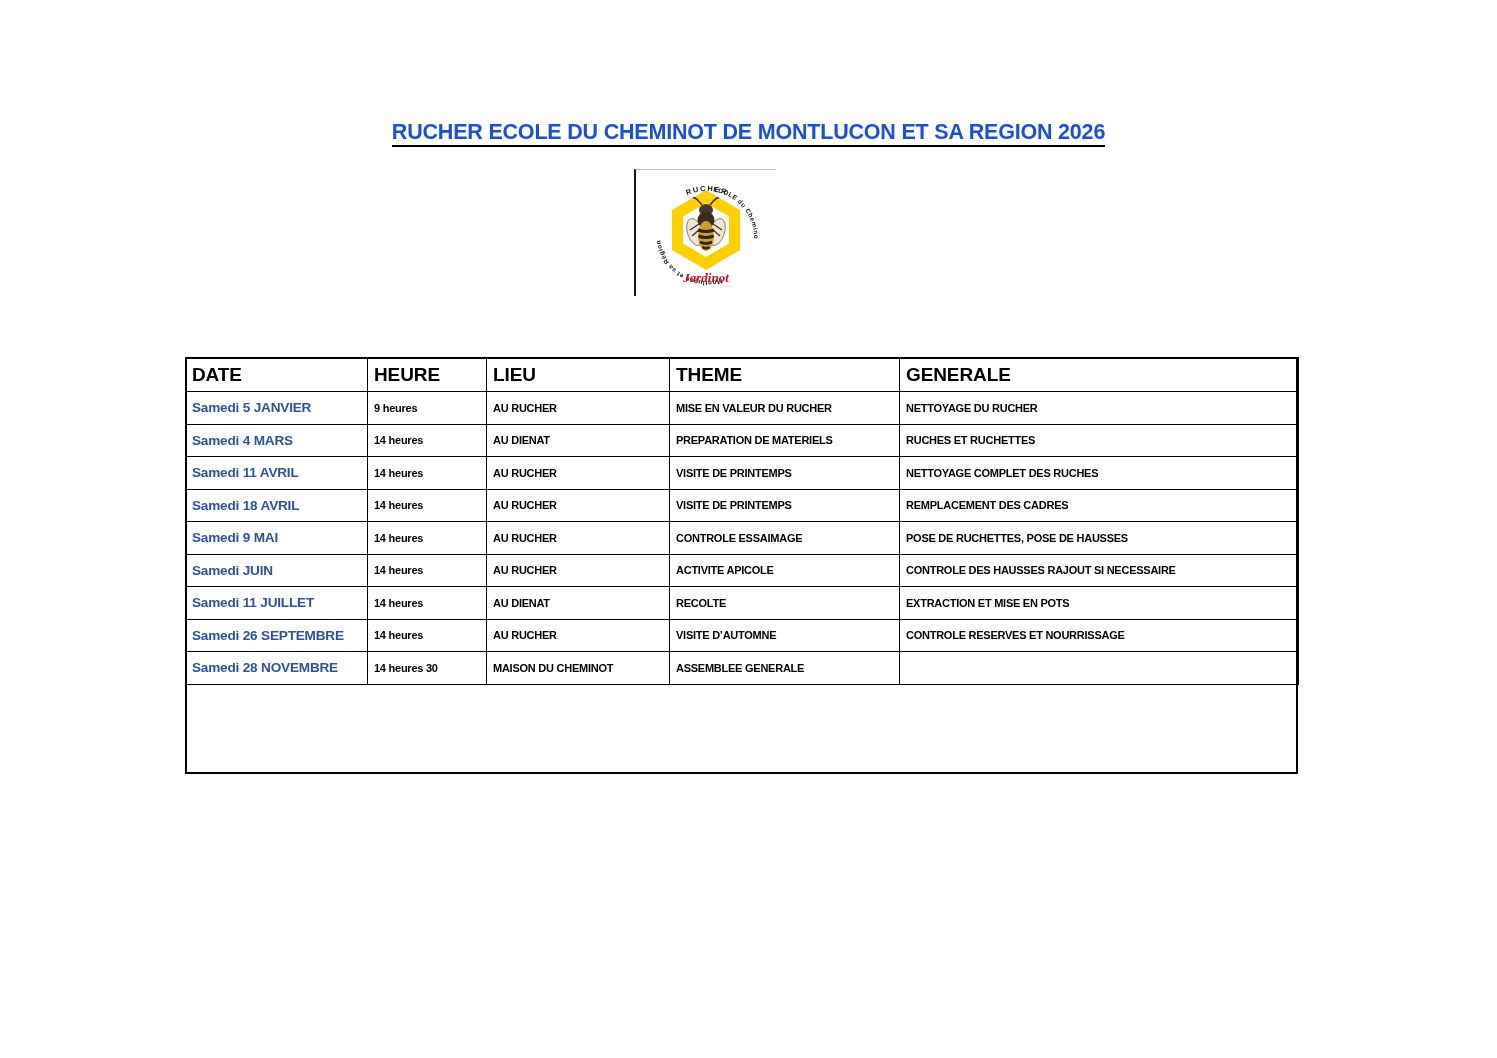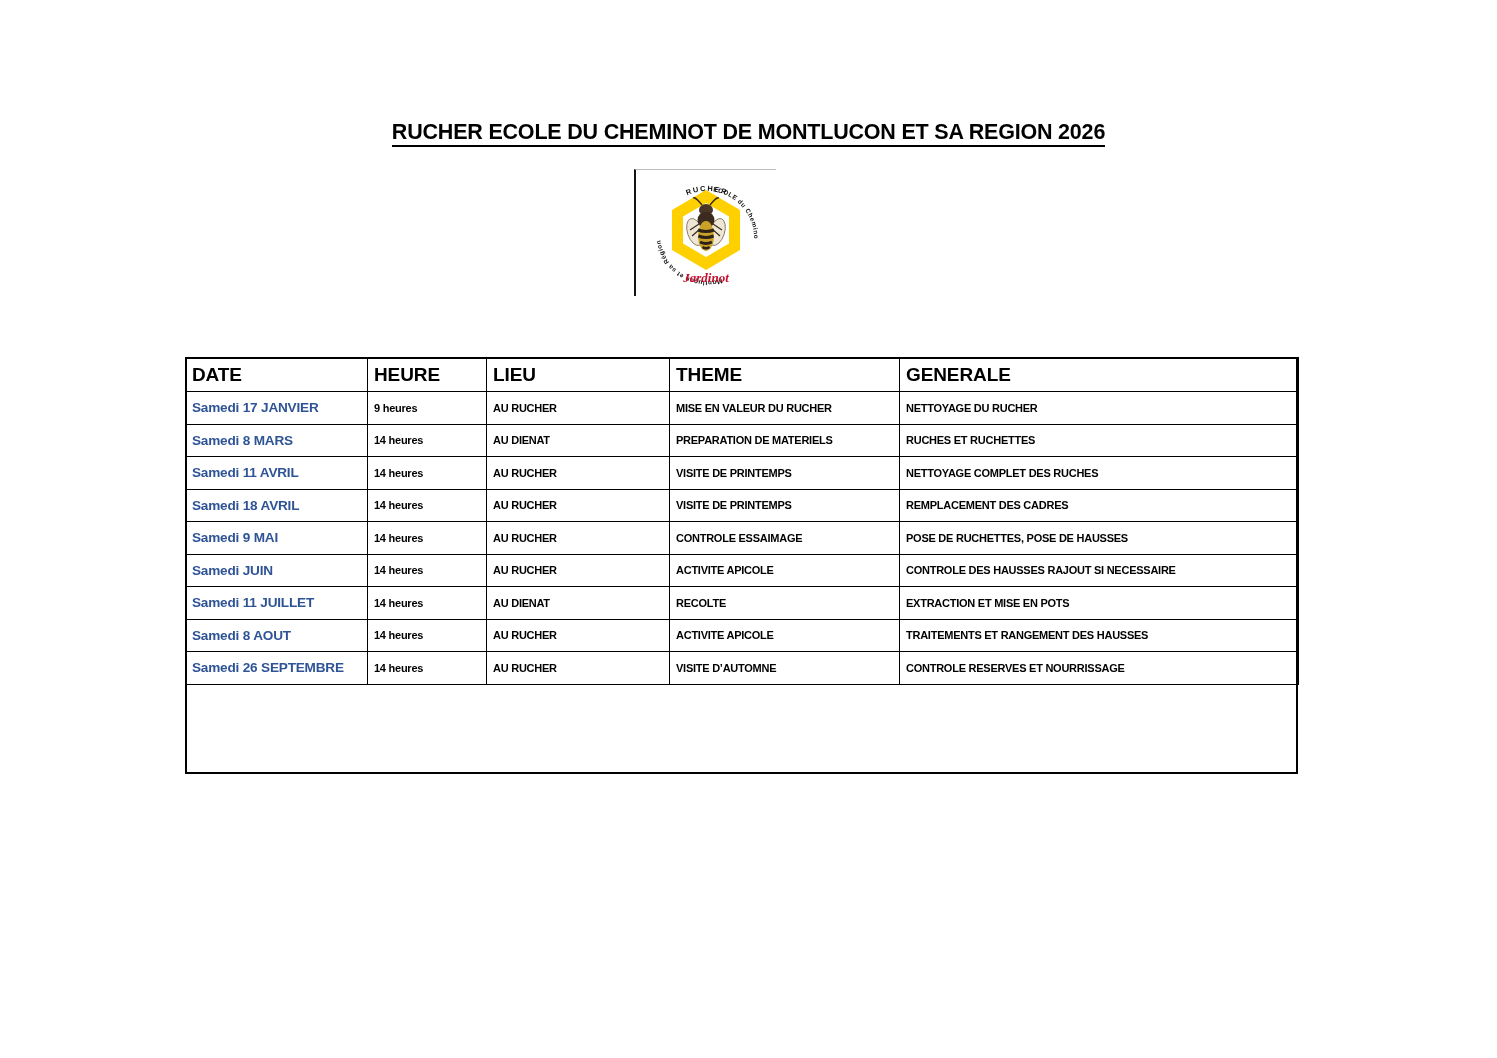--- a/index.html
+++ b/index.html
@@ -25,21 +25,21 @@
   
   .doc-title {
     position: absolute;
     left: 0;
     right: 0;
     top: 120px;
     text-align: center;
     font-size: 21.5px;
     font-weight: bold;
     letter-spacing: -0.2px;
-    color: #000000;
+    color: #1d4ed8;
   }
   .doc-title span.u {
     border-bottom: 2px solid #000;
     padding-bottom: 1px;
   }
 
   
   .logo-frame {
     position: absolute;
     left: 634px;
@@ -190,28 +190,28 @@
       <tr>
         <th>DATE</th>
         <th>HEURE</th>
         <th>LIEU</th>
         <th>THEME</th>
         <th>GENERALE</th>
       </tr>
     </thead>
     <tbody id="schedule-body">
         <tr>
-          <td class="date-cell">Samedi 17 JANVIER</td>
+          <td class="date-cell">Samedi 5 JANVIER</td>
           <td>9 heures</td>
           <td>AU RUCHER</td>
           <td>MISE EN VALEUR DU RUCHER</td>
           <td>NETTOYAGE DU RUCHER</td>
         </tr>
         <tr>
-          <td class="date-cell">Samedi 8 MARS</td>
+          <td class="date-cell">Samedi 4 MARS</td>
           <td>14 heures</td>
           <td>AU DIENAT</td>
           <td>PREPARATION DE MATERIELS</td>
           <td>RUCHES ET RUCHETTES</td>
         </tr>
         <tr>
           <td class="date-cell">Samedi 11 AVRIL</td>
           <td>14 heures</td>
           <td>AU RUCHER</td>
           <td>VISITE DE PRINTEMPS</td>
@@ -239,30 +239,30 @@
           <td>CONTROLE DES HAUSSES RAJOUT SI NECESSAIRE</td>
         </tr>
         <tr>
           <td class="date-cell">Samedi 11 JUILLET</td>
           <td>14 heures</td>
           <td>AU DIENAT</td>
           <td>RECOLTE</td>
           <td>EXTRACTION ET MISE EN POTS</td>
         </tr>
         <tr>
-          <td class="date-cell">Samedi 8 AOUT</td>
-          <td>14 heures</td>
-          <td>AU RUCHER</td>
-          <td>ACTIVITE APICOLE</td>
-          <td>TRAITEMENTS ET RANGEMENT DES HAUSSES</td>
-        </tr>
-        <tr>
           <td class="date-cell">Samedi 26 SEPTEMBRE</td>
           <td>14 heures</td>
           <td>AU RUCHER</td>
           <td>VISITE D’AUTOMNE</td>
           <td>CONTROLE RESERVES ET NOURRISSAGE</td>
+        </tr>
+        <tr>
+          <td class="date-cell">Samedi 28 NOVEMBRE</td>
+          <td>14 heures 30</td>
+          <td>MAISON DU CHEMINOT</td>
+          <td>ASSEMBLEE GENERALE</td>
+          <td></td>
         </tr>
       </tbody>
   </table>
   <div class="tbl-outline"></div>
 
 </div>
 
 </body></html>

